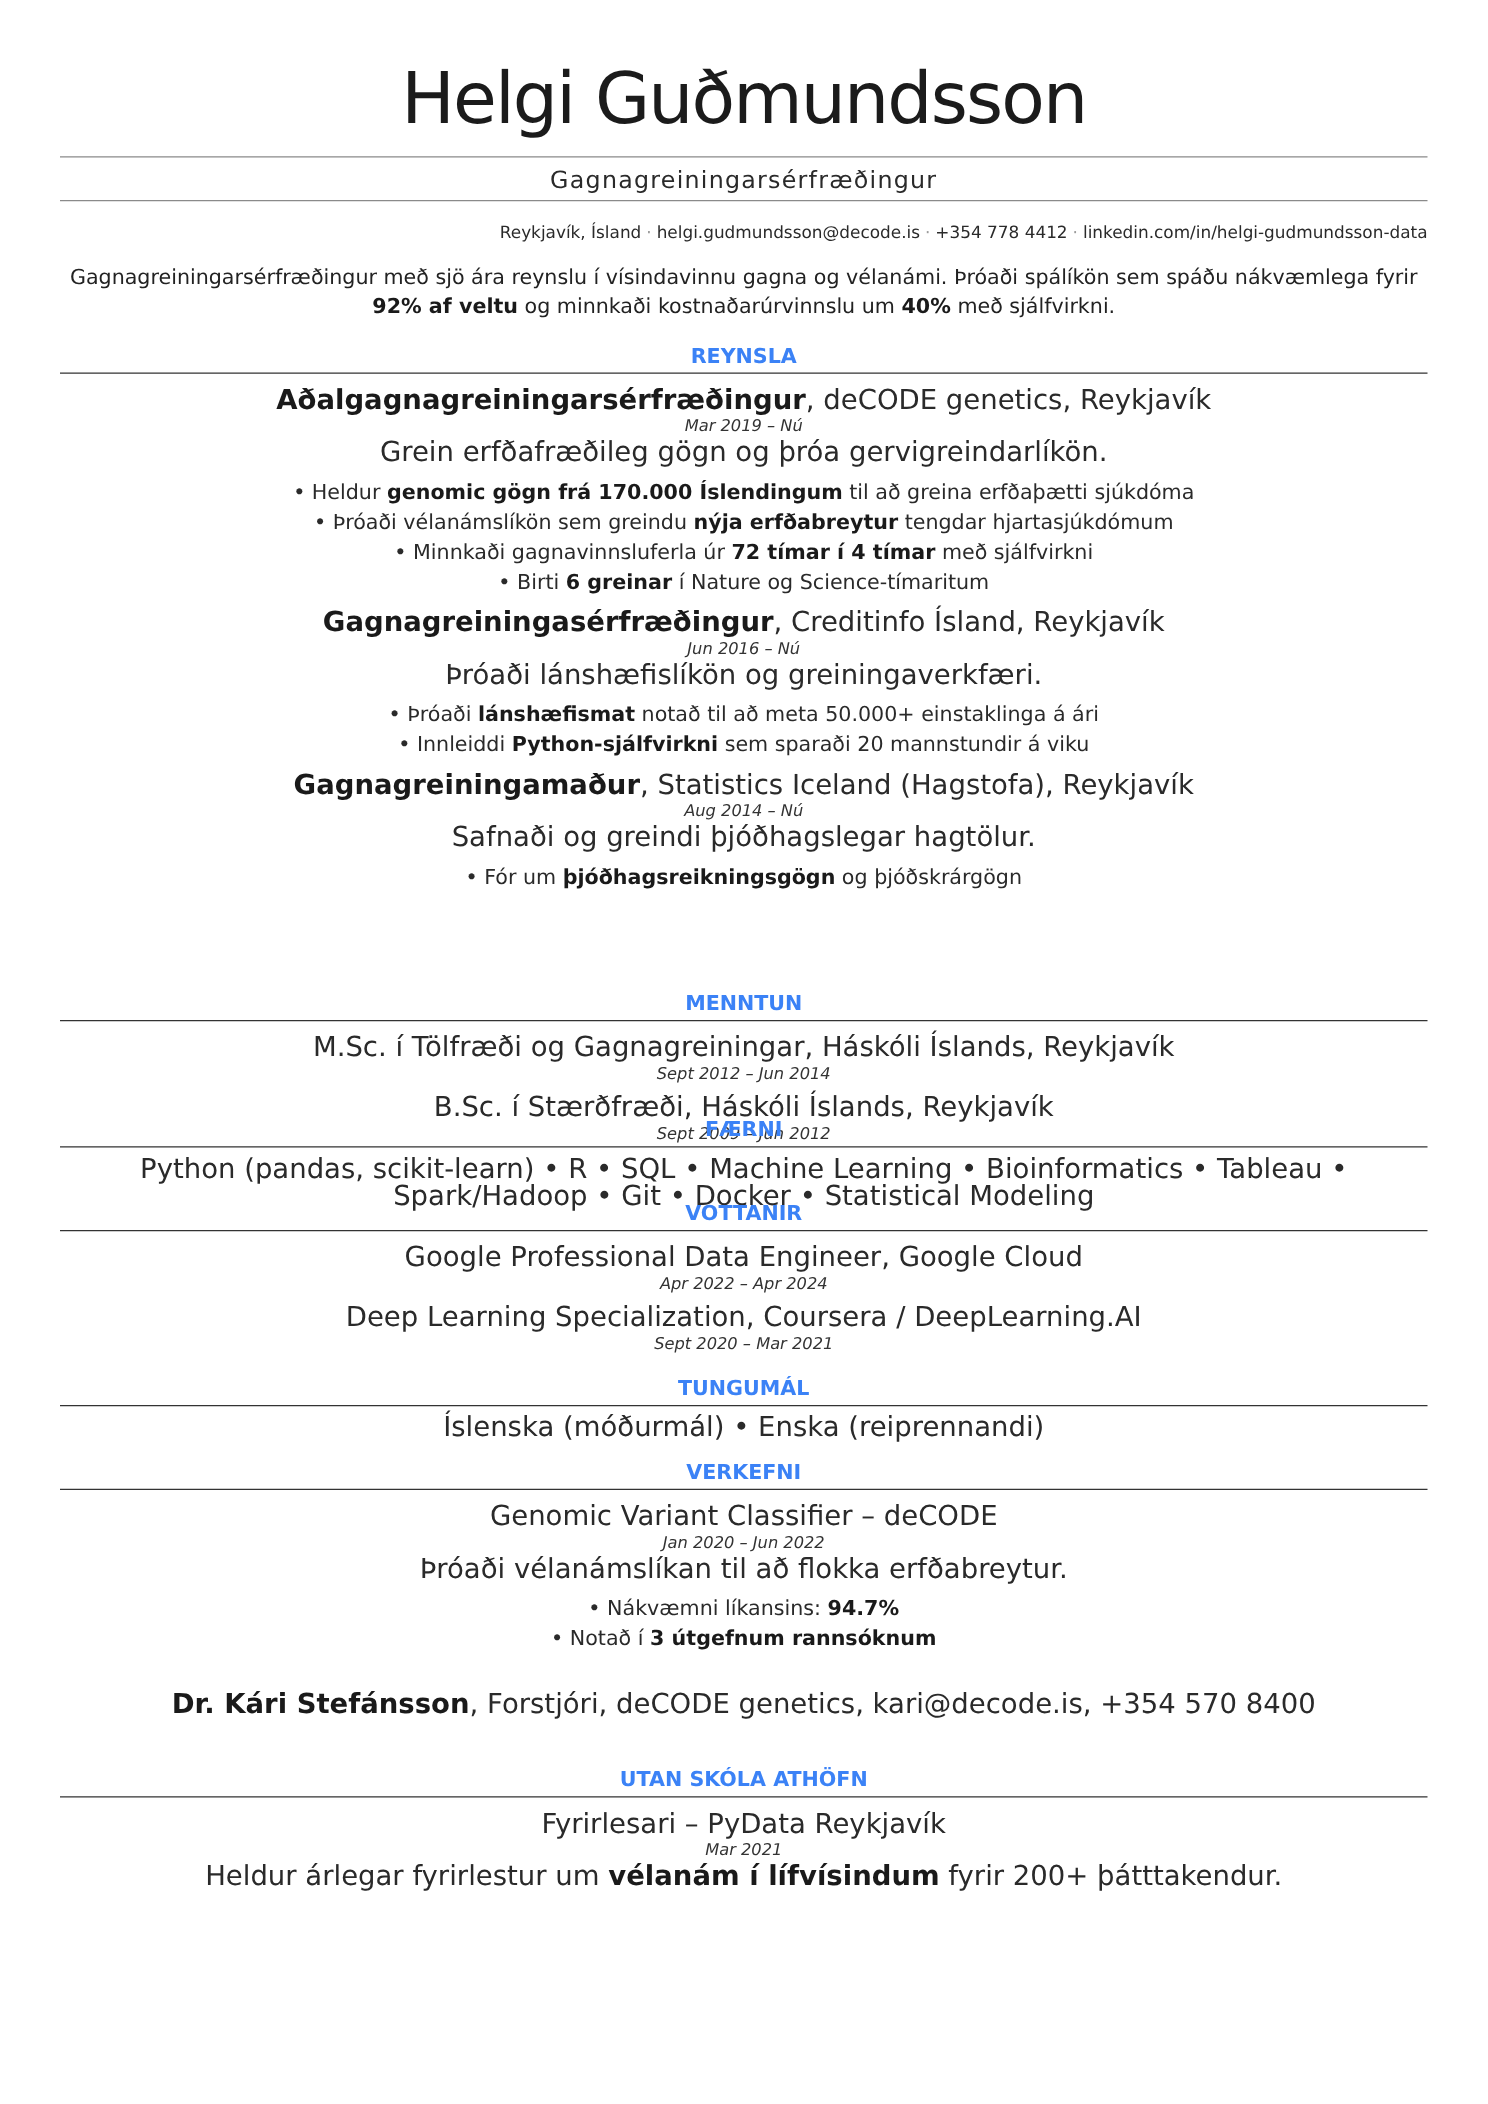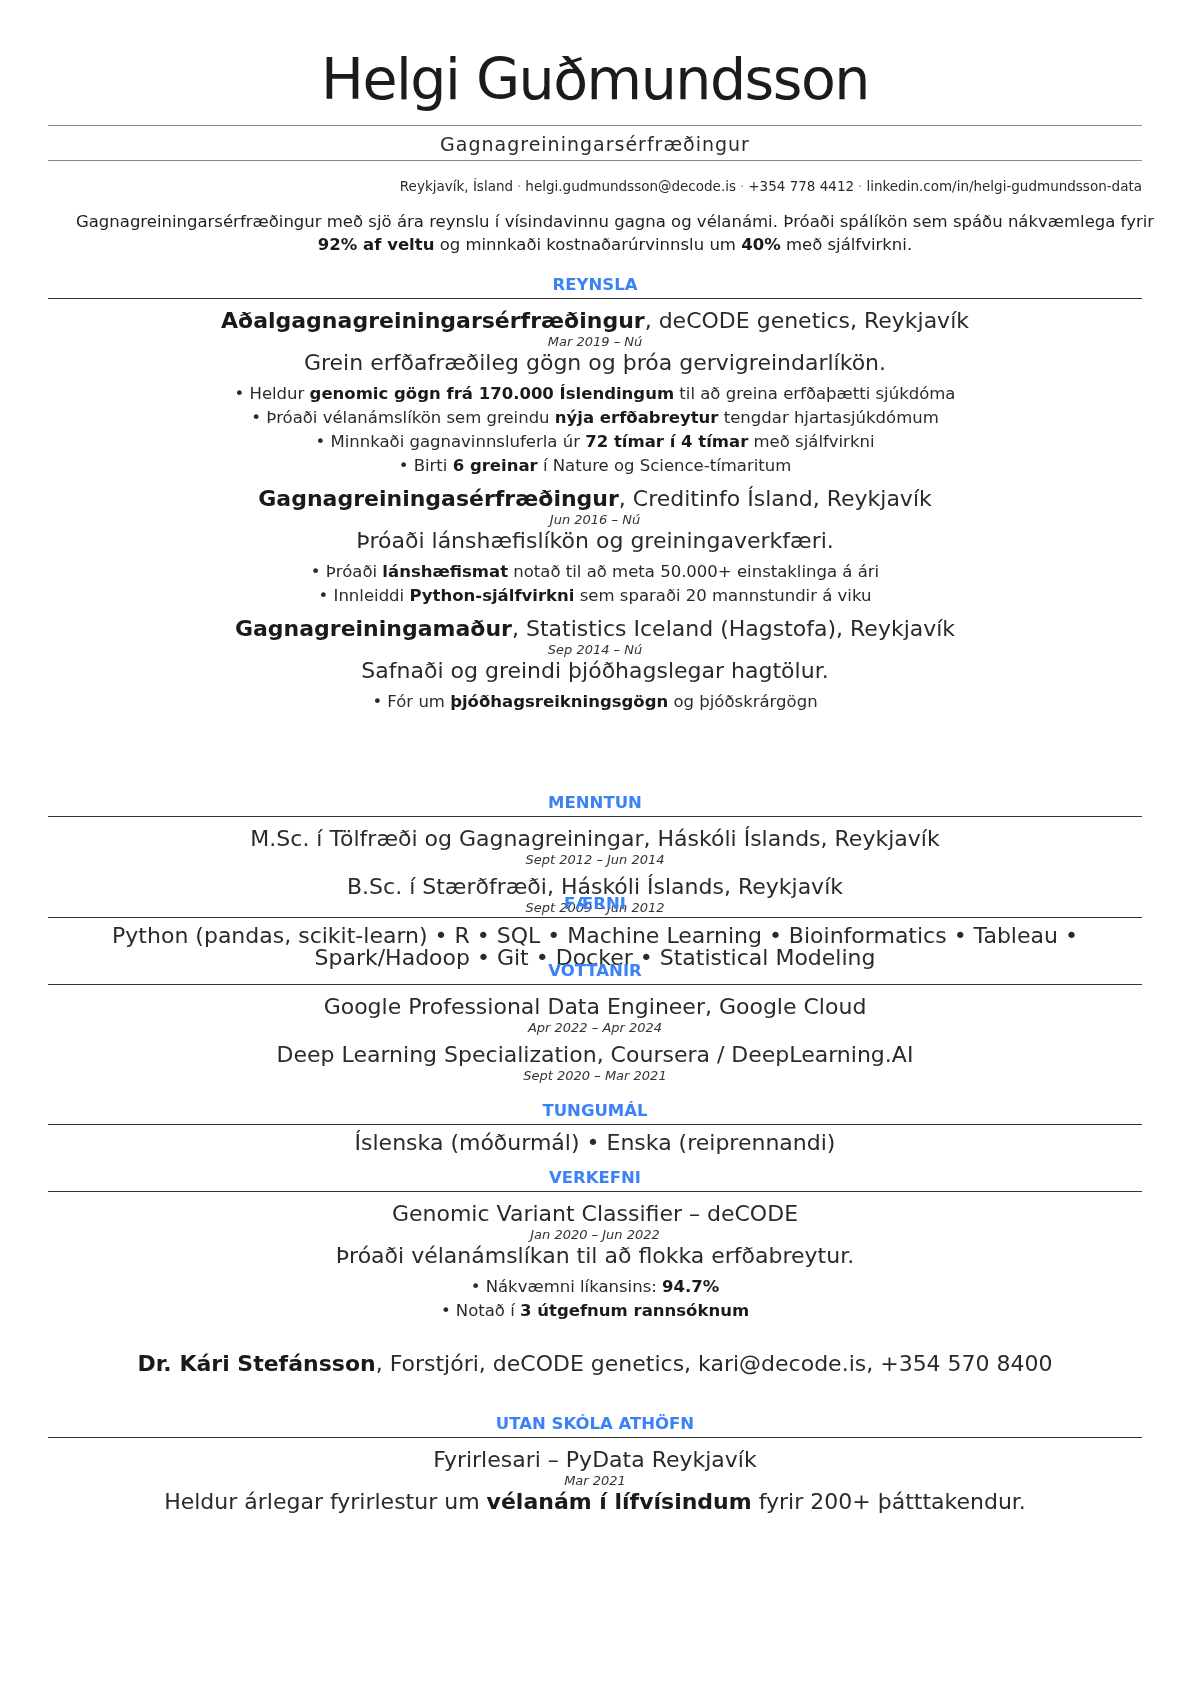--- a/index.html
+++ b/index.html
@@ -8,21 +8,21 @@
   .page { position: absolute; left: 48px; top: 0; width: 1094px; }
   .name { position: absolute; top: 44px; left: 0; width: 1094px; text-align: center;
           font-size: 57px; font-weight: normal; color: #1b1b1b; letter-spacing: -1.5px; line-height: 70px; }
   .rule-gray { position: absolute; left: 0; width: 1094px; height: 0; border-top: 1.5px solid #8a8a8a; }
   .subtitle { position: absolute; top: 132px; left: 0; width: 1094px; text-align: center;
               font-size: 19px; letter-spacing: 1px; color: #2a2a2a; line-height: 24px; }
   .contact { position: absolute; top: 177px; left: 0; width: 1094px; text-align: right;
              font-size: 13.5px; color: #2a2a2a; line-height: 18px; }
   .contact .sep { color: #999; padding: 0 4px; }
   .summary { position: absolute; top: 210px; left: 0; width: 1094px; text-align: center;
-             font-size: 16.5px; line-height: 23px; color: #222; margin-left: 20px; }
+             font-size: 16.5px; line-height: 23px; color: #222; }
   .section { position: absolute; left: 0; width: 1094px; }
   .sec-head { text-align: center; font-weight: bold; font-size: 16.5px; color: #3b82f6;
               line-height: 22px; height: 24px; border-bottom: 1.5px solid #333; }
   .line { text-align: center; font-size: 22px; line-height: 22px; color: #2a2a2a; }
   .date { text-align: center; font-size: 13px; font-style: italic; line-height: 20px; color: #333; }
   .bullets { margin-top: 8px; }
   .bullet { text-align: center; font-size: 16.5px; line-height: 24px; color: #2a2a2a; }
   b { color: #1a1a1a; }
   .gap6 { height: 6px; }
   .gap10 { height: 10px; }
@@ -69,21 +69,21 @@
       <div class="line">Þróaði lánshæfislíkön og greiningaverkfæri.</div>
       <div class="bullets">
         <div class="bullet"><span>• Þróaði </span><b>lánshæfismat</b><span> notað til að meta 50.000+ einstaklinga á ári</span></div>
         <div class="bullet"><span>• Innleiddi </span><b>Python-sjálfvirkni</b><span> sem sparaði 20 mannstundir á viku</span></div>
       </div>
     </div>
     <div class="gap10"></div>
 
     <div>
       <div class="line"><b>Gagnagreiningamaður</b><span>, Statistics Iceland (Hagstofa), Reykjavík</span></div>
-      <div class="date">Sep 2014 – Nú</div>
+      <div class="date">Aug 2014 – Nú</div>
       <div class="line">Safnaði og greindi þjóðhagslegar hagtölur.</div>
       <div class="bullets">
         <div class="bullet"><span>• Fór um </span><b>þjóðhagsreikningsgögn</b><span> og þjóðskrárgögn</span></div>
       </div>
     </div>
   </div>
 
   <div class="section" style="top:792px;">
     <div class="sec-head">MENNTUN</div>
     <div style="height:11px"></div>

